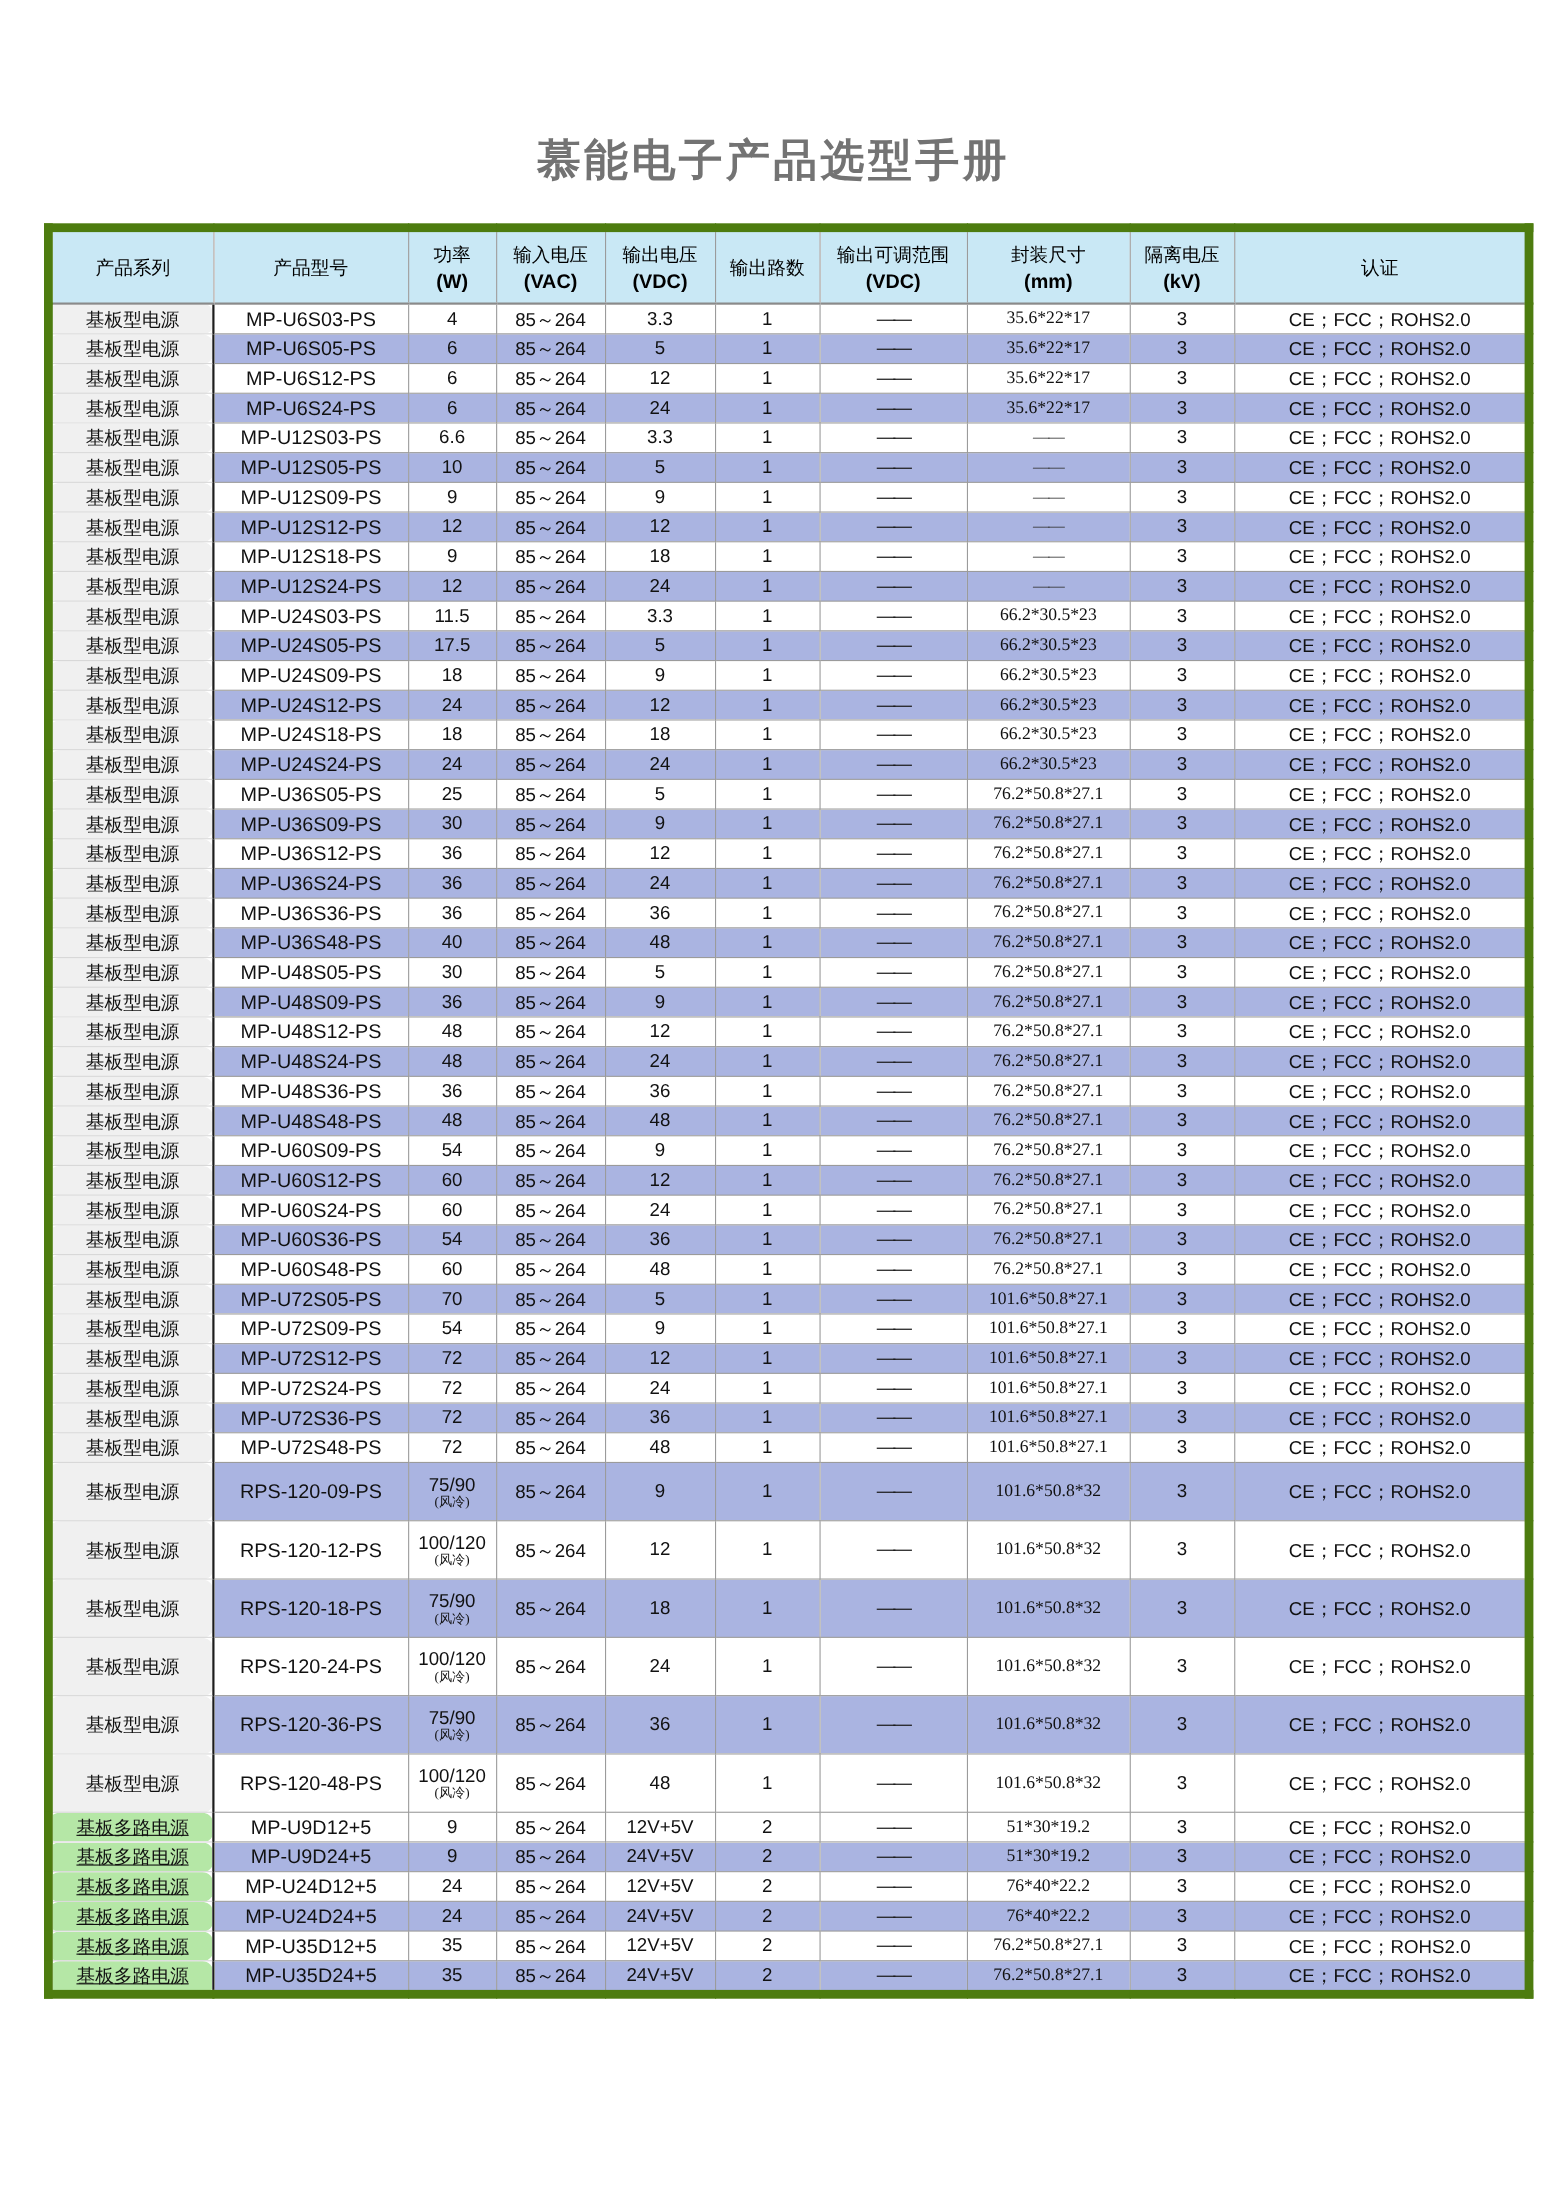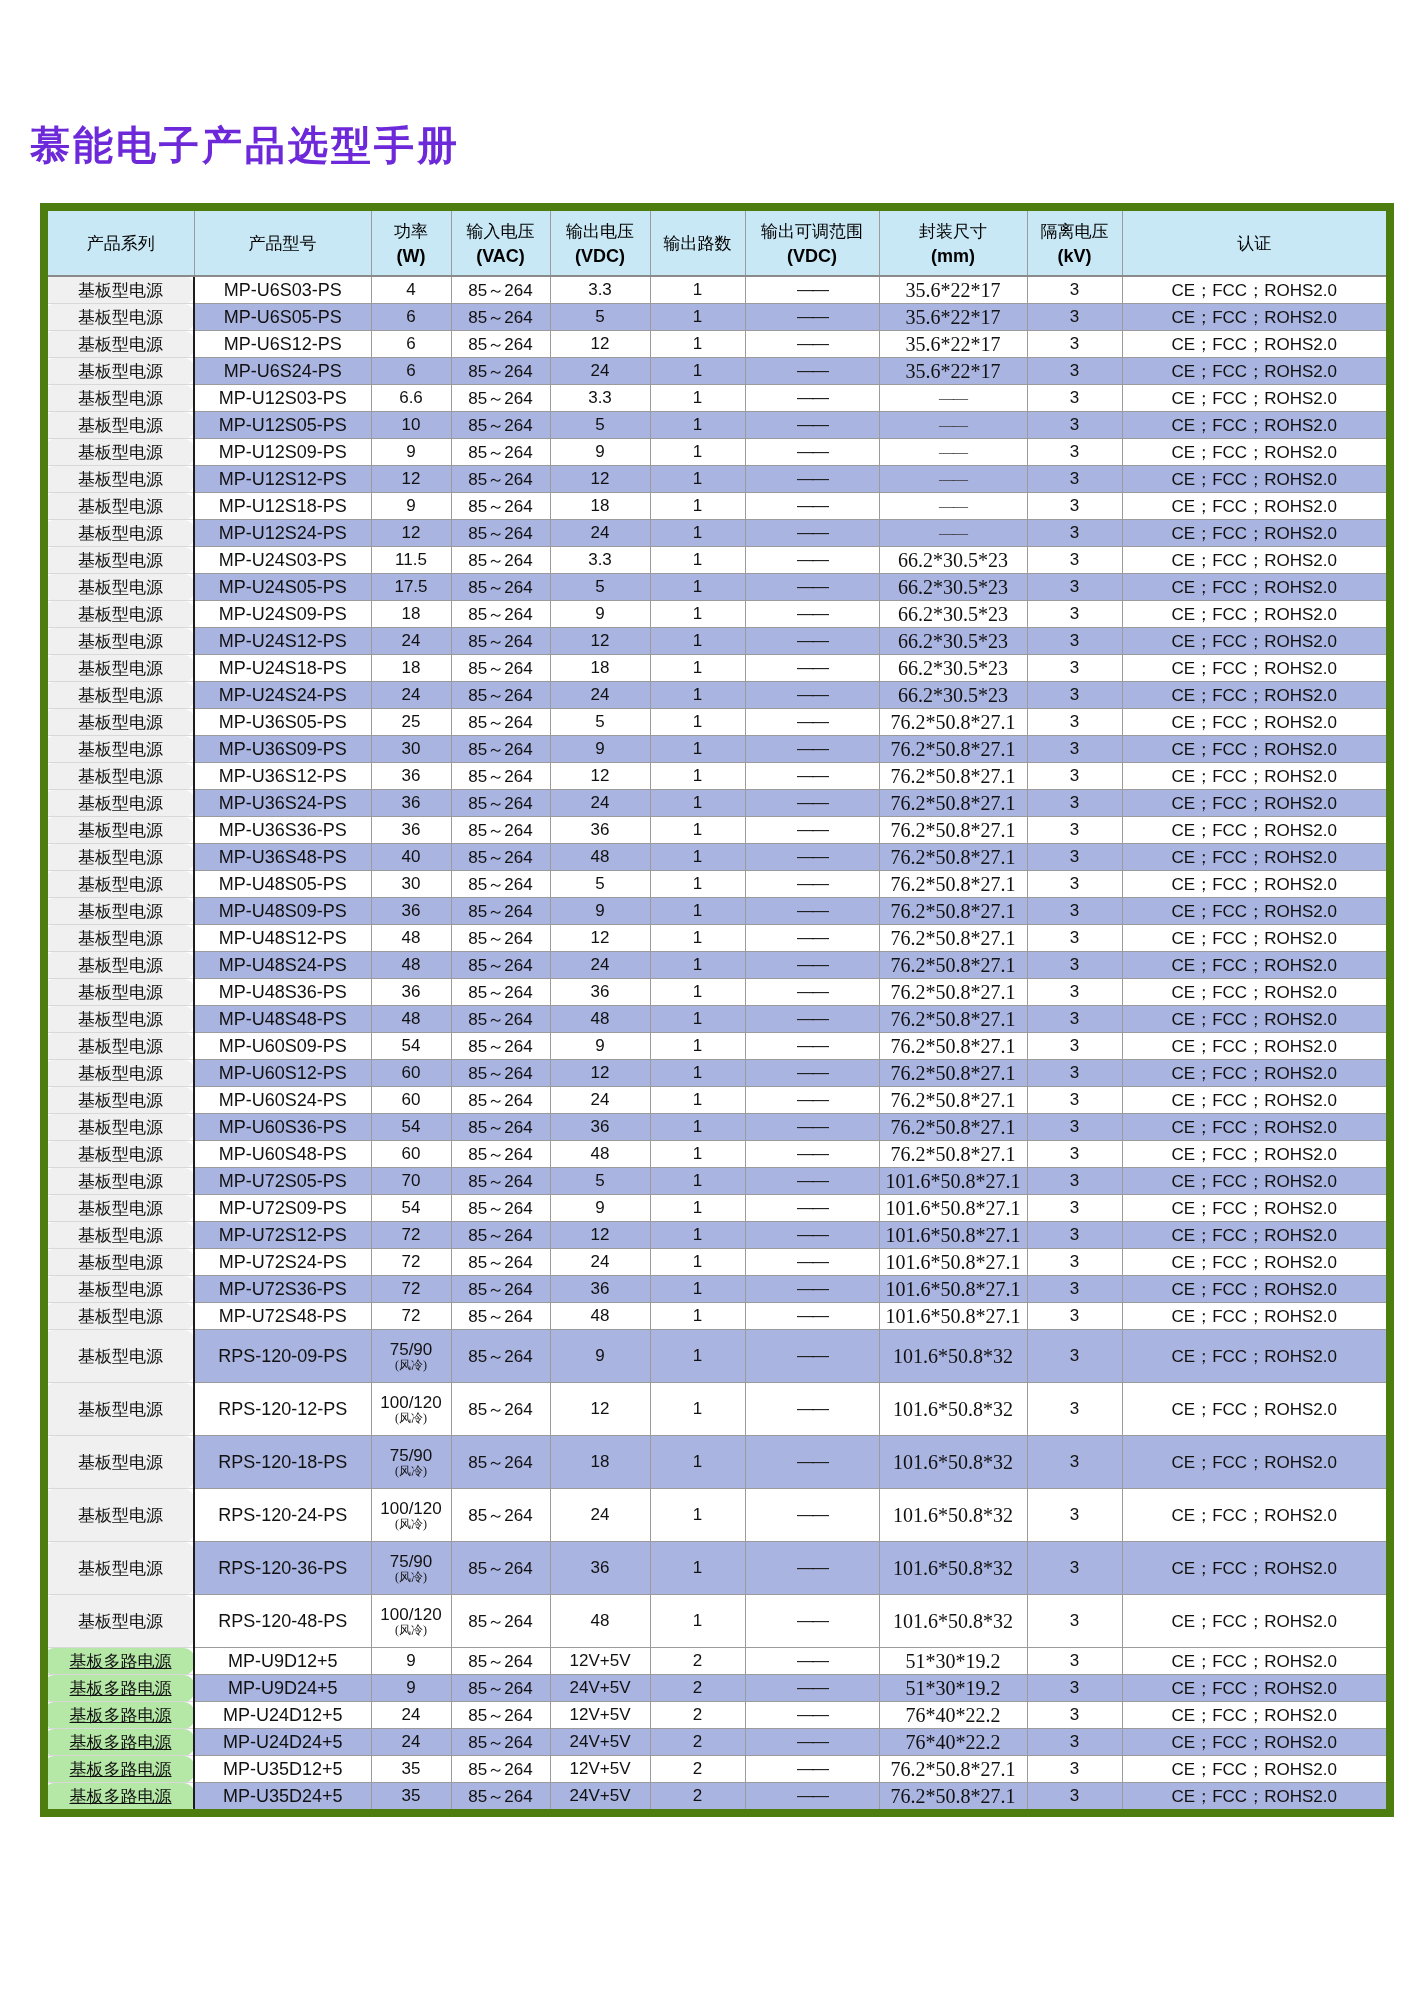--- a/index.html
+++ b/index.html
@@ -2,23 +2,23 @@
 <html lang="zh"><head>
 <meta charset="utf-8">
 <style>
   html,body{margin:0;padding:0;}
   body{
     width:1414px;height:2000px;background:#ffffff;
     font-family:"Liberation Sans",sans-serif;color:#111;
     overflow:hidden;
   }
   .page-title{
-    margin:118px 0 0 30px;width:1346px;text-align:left;
+    margin:118px 0 0 30px;width:1346px;text-align:center;
     font-family:"Liberation Serif",serif;font-weight:bold;
-    font-size:40px;letter-spacing:3px;color:#6d28d9;
+    font-size:40px;letter-spacing:3px;color:#737373;
   }
   table.product-table{
     border-collapse:collapse;table-layout:fixed;
     width:1346px;margin:30px 0 0 40px;
     border:8px solid #4d7c0f;
   }
   th,td{
     border:1px solid #9b9b9b;text-align:center;vertical-align:middle;
     padding:0 2px;overflow:hidden;white-space:nowrap;
   }
@@ -35,21 +35,21 @@
     background:#f0f0f0 !important;
     font-family:"Liberation Serif",serif;font-size:17px;
     border-right:2px solid #1c1c1c;
     border-top-color:#d8d8d8;border-bottom-color:#d8d8d8;border-radius:10px;
   }
   td.cell-series.green{background:#b5e7a6 !important;text-decoration:underline;}
   td.cell-model{font-size:18px;}
   td.cell-power{line-height:1.12;}
   td.cell-power .note{font-size:12px;font-family:"Liberation Serif",serif;}
   td.cell-adj{letter-spacing:-2px;color:#1a1a1a;}
-  td.cell-size{font-family:"Liberation Serif",serif;font-size:20px;}
+  td.cell-size{font-family:"Liberation Serif",serif;font-size:16px;}
   td.cell-size.nosize{font-size:15px;color:#333;letter-spacing:-1px;}
 </style>
 </head>
 <body>
 
 <div class="page-title">慕能电子产品选型手册</div>
 
 <table class="product-table">
   <colgroup>
     <col style="width:150px">

